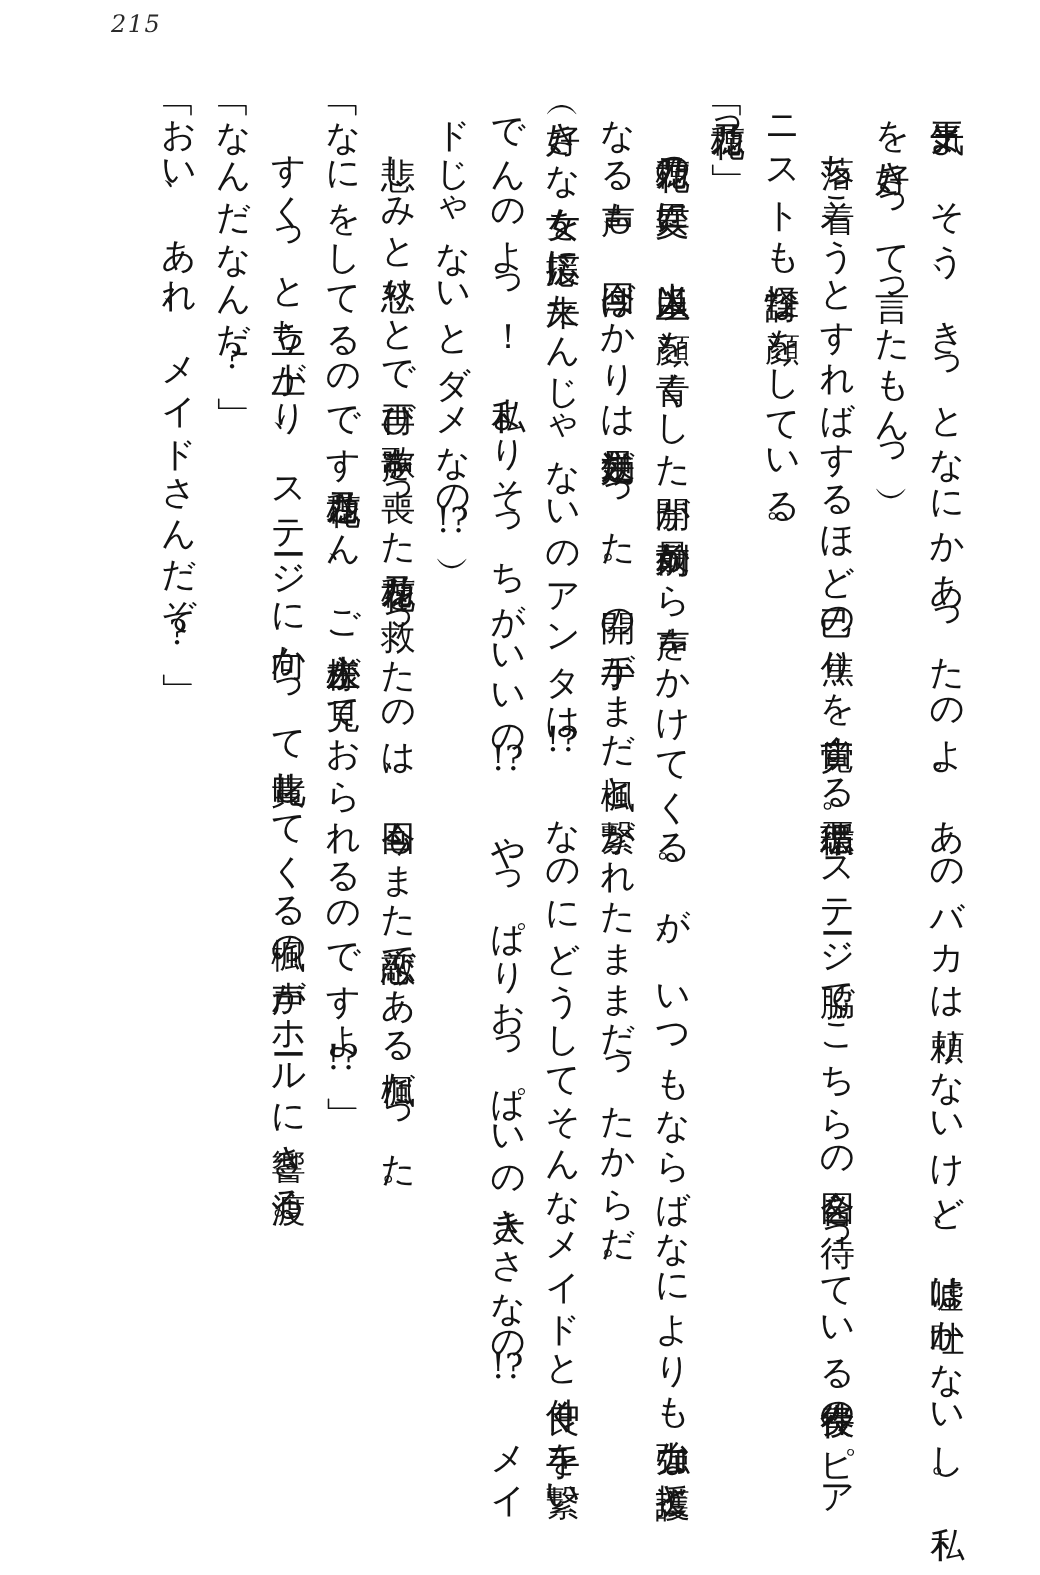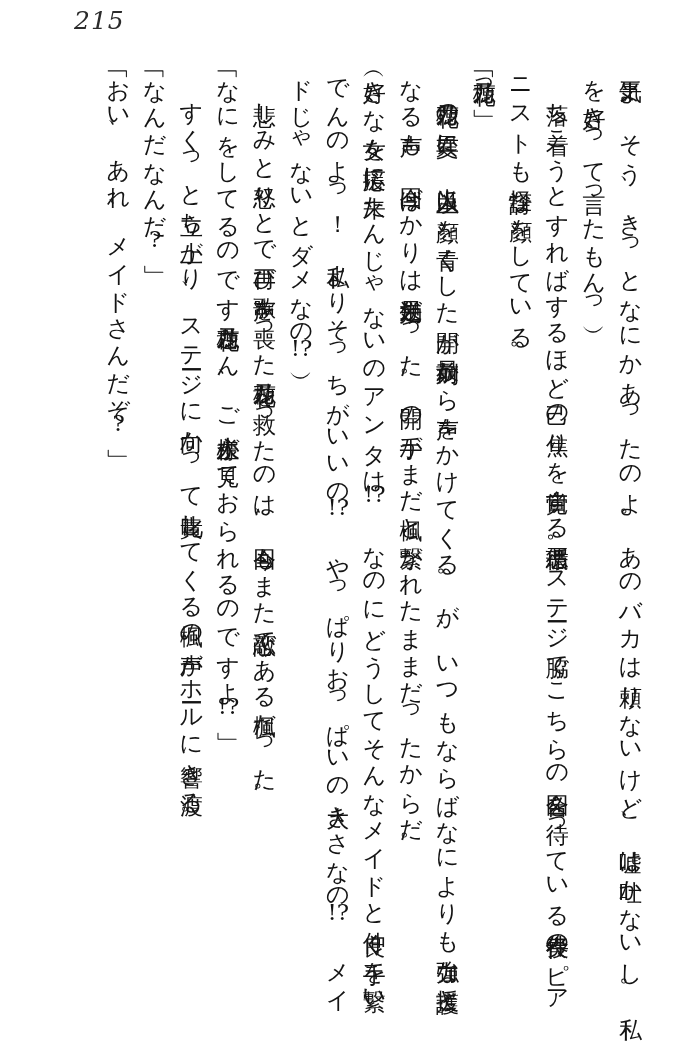--- a/index.html
+++ b/index.html
@@ -17,21 +17,21 @@
   }
   .page {
     position: absolute;
     inset: 0;
     background: #ffffff;
   }
   .page-number {
     position: absolute;
     top: 7px;
     left: 74px;
-    font-size: 25px;
+    font-size: 16px;
     font-style: italic;
     color: #2b2b2b;
     letter-spacing: 1px;
     line-height: 1.1;
   }
   .text-block {
     position: absolute;
     top: 63px;
     right: 44px;
     height: 938px;

